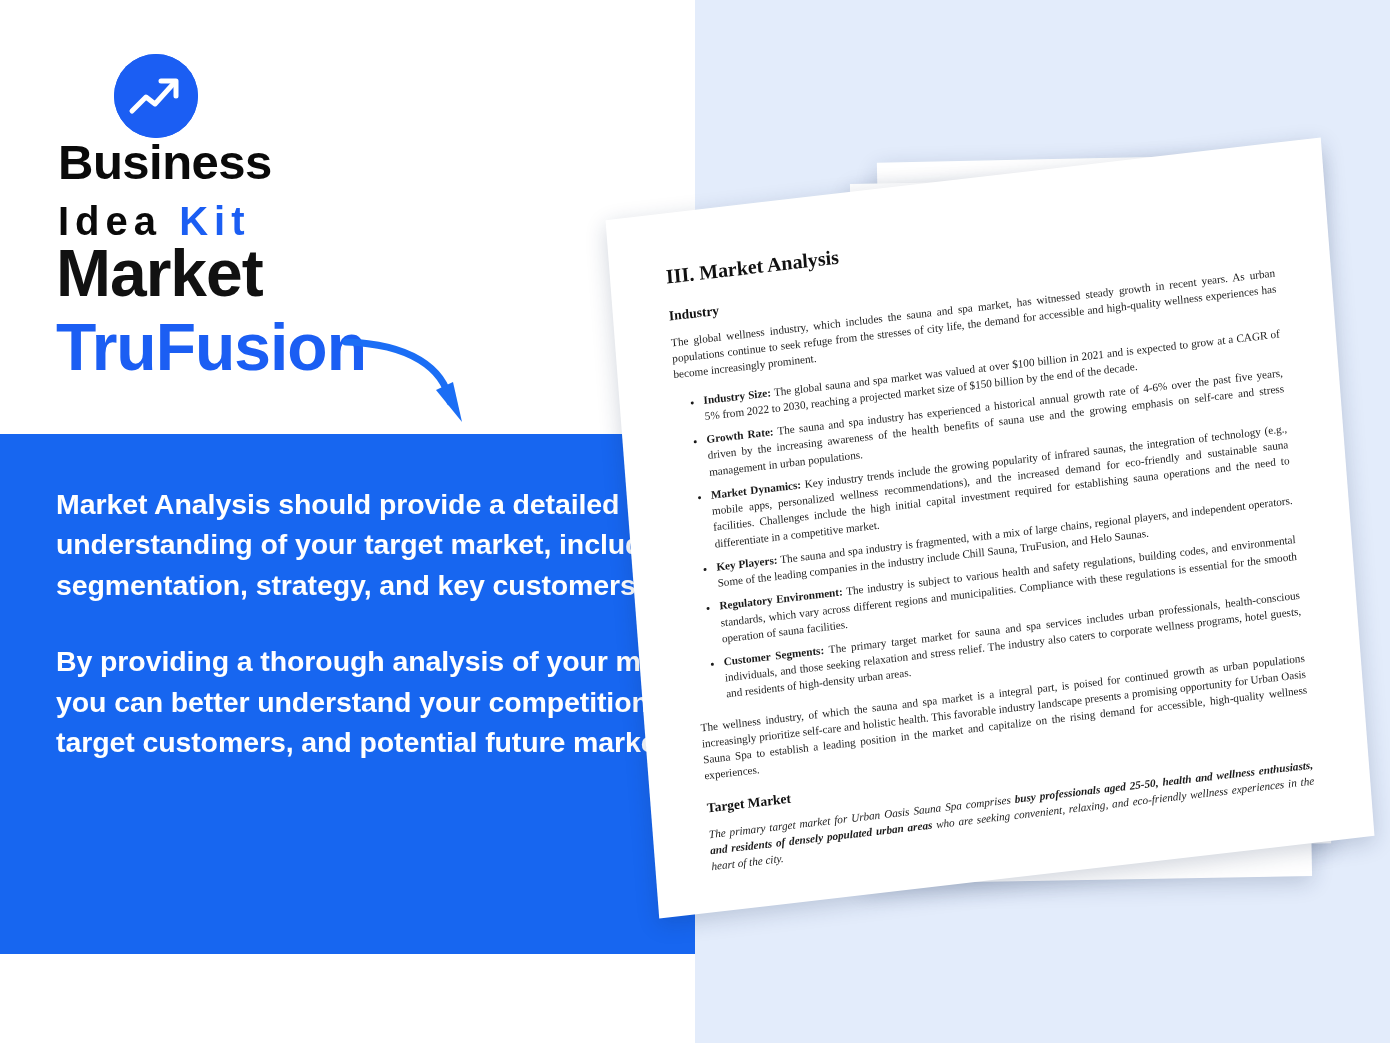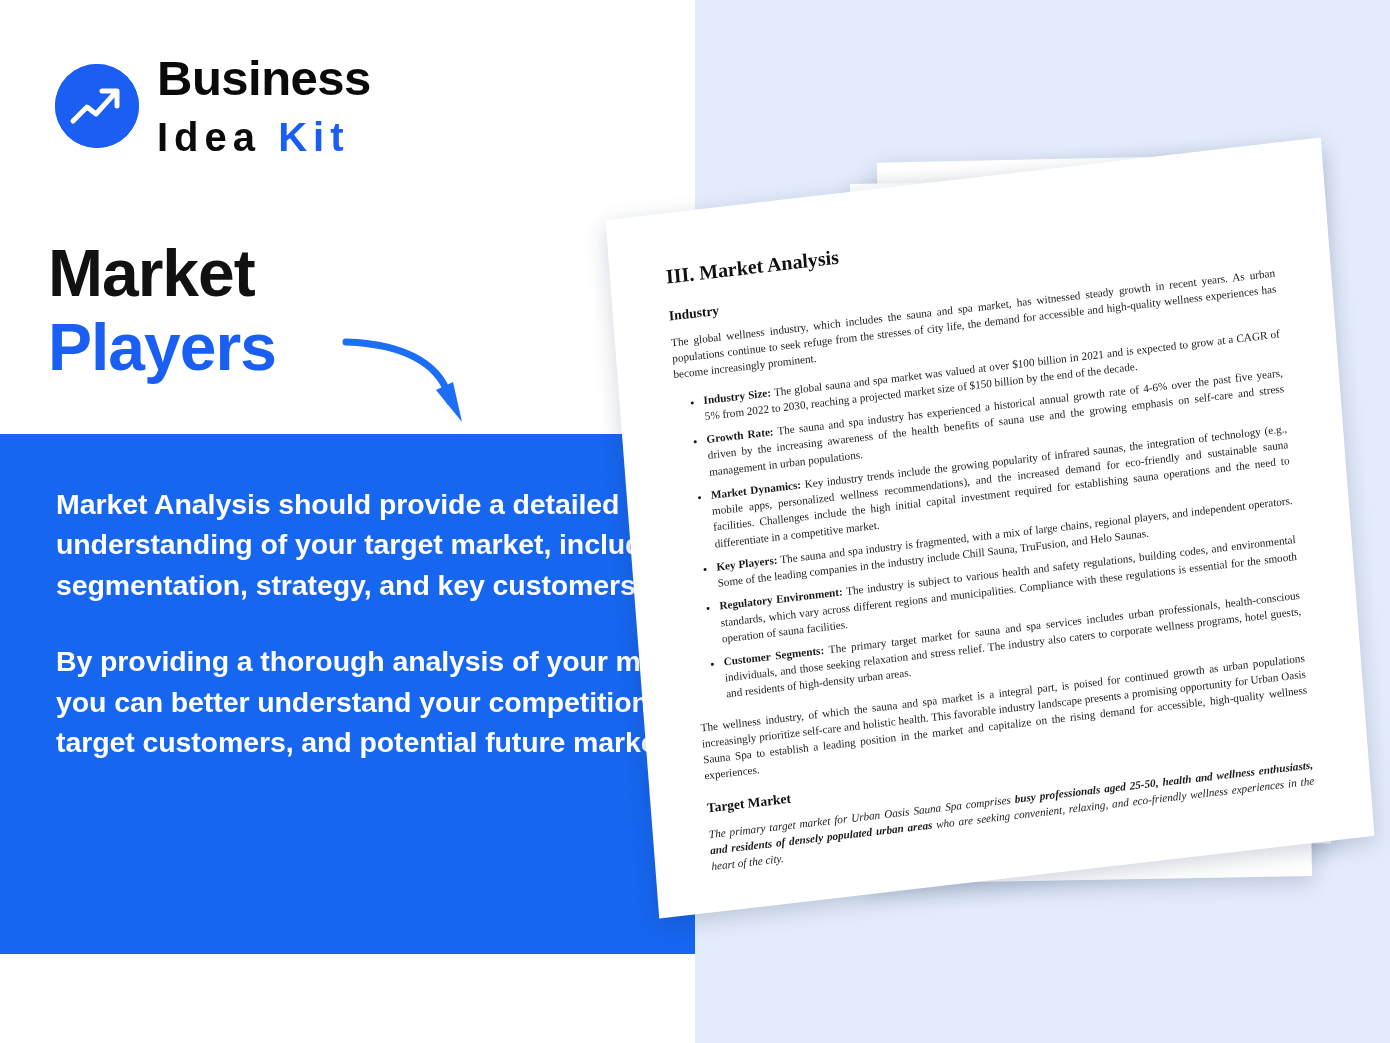--- a/index.html
+++ b/index.html
@@ -26,23 +26,24 @@
   
   .blue-block {
     position: absolute;
     left: 0; top: 434px;
     width: 695px; height: 520px;
     background: #1766f0;
   }
   
   .logo {
     position: absolute;
-    left: 55px; top: 54px;
+    left: 40px; top: 54px;
     display: flex;
     align-items: center;
+    flex-direction: column;
   }
   .logo-mark {
     width: 84px; height: 84px;
     border-radius: 50%;
     background: #1b5ef3;
     position: relative;
     flex: 0 0 auto;
   }
   .logo-mark svg { position: absolute; left: 0; top: 0; }
   .logo-text {
@@ -60,21 +61,21 @@
     font-weight: bold;
     letter-spacing: 6px;
     color: #0a0a0a;
     margin-top: 14px;
   }
   .logo-line2 .kit { color: #1b5ef3; }
 
   
   .headline {
     position: absolute;
-    left: 48px; top: 240px;
+    left: 56px; top: 240px;
     line-height: 1.0;
   }
   .headline .l1 {
     font-size: 66px;
     font-weight: bold;
     color: #111111;
     letter-spacing: -1px;
   }
   .headline .l2 {
     font-size: 66px;
@@ -202,21 +203,21 @@
       </svg>
     </div>
     <div class="logo-text">
       <div class="logo-line1">Business</div>
       <div class="logo-line2"><span>Idea </span><span class="kit">Kit</span></div>
     </div>
   </div>
 
   <div class="headline">
     <div class="l1">Market</div>
-    <div class="l2">Players</div>
+    <div class="l2">TruFusion</div>
   </div>
 
   <div class="arrow">
     <svg width="140" height="110" viewBox="0 0 140 110">
       <path d="M6 12 C 70 14, 104 38, 110 72" fill="none" stroke="#1b6ef5" stroke-width="7" stroke-linecap="round"></path>
       <polygon points="96,60 122,92 113,52" fill="#1b6ef5"></polygon>
     </svg>
   </div>
 
   <div class="copy">

